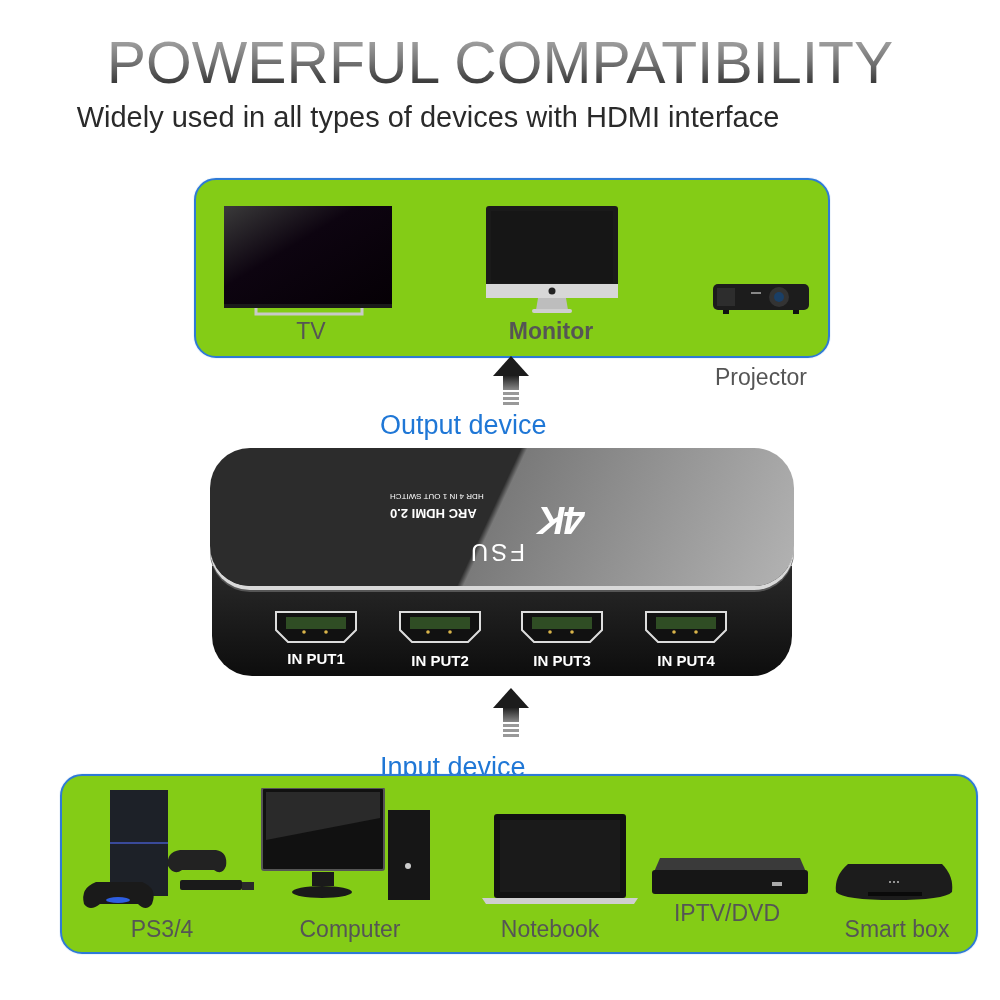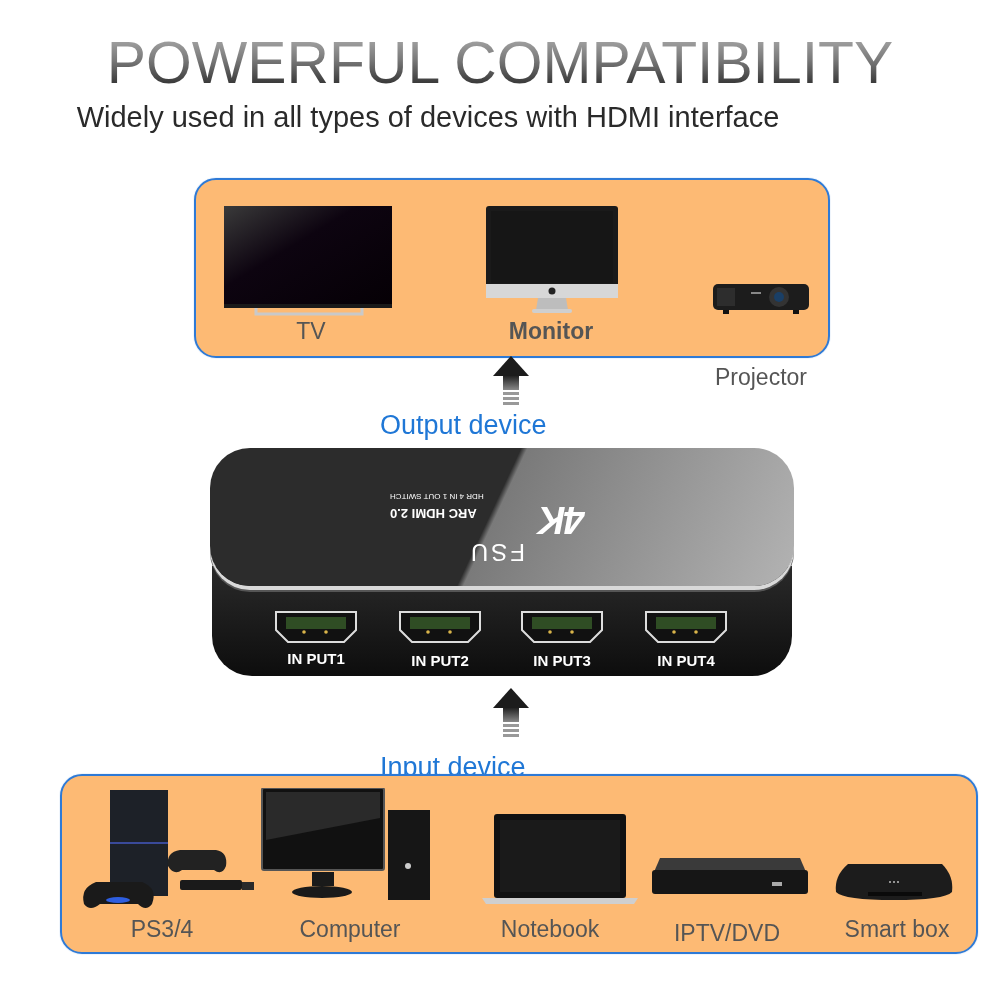--- a/index.html
+++ b/index.html
@@ -6,21 +6,21 @@
   body { width:1000px; height:1000px; background:#ffffff; position:relative; overflow:hidden;
          font-family:"Liberation Sans", sans-serif; }
   .abs { position:absolute; }
 
   .headline { left:0; top:28px; width:1000px; text-align:center; font-size:60px; letter-spacing:0px;
     font-weight:400; line-height:70px;
     background:linear-gradient(to bottom,#b9b9b9 0%,#7a7a7a 45%,#111111 100%);
     -webkit-background-clip:text; background-clip:text; color:transparent; transform:scaleX(0.98); }
   .subhead { left:0; top:101px; width:856px; text-align:center; font-size:29px; color:#2a2a2a; }
 
-  .panel { border:2px solid #2e7ad6; border-radius:22px; background:#fdba74;
+  .panel { border:2px solid #2e7ad6; border-radius:22px; background:#84cc16;
     box-shadow:0 0 0 1px rgba(46,122,214,0.08); }
   .panel.top { left:194px; top:178px; width:632px; height:176px; }
   .panel.bottom { left:52px; top:774px; width:914px; height:176px;margin-left:8px; }
 
   .dev-label { position:absolute; font-size:23px; color:#555; text-align:center; white-space:nowrap; }
 
   .flow-label { color:#1f77d6; font-size:27px; }
 
   .arrow { width:34px; }
   .arrow .head { width:0; height:0; border-left:18px solid transparent; border-right:18px solid transparent;
@@ -199,21 +199,21 @@
   </div>
   <div class="dev-label" style="left:428px;top:140px;width:120px;">Notebook</div>
 
   <div class="abs" style="left:590px;top:82px;">
     <svg width="156" height="38" viewBox="0 0 156 38">
       <path d="M8 0 L148 0 L154 14 L2 14 Z" fill="#3a3a3a"></path>
       <rect x="0" y="12" width="156" height="24" rx="3" fill="#161616"></rect>
       <rect x="120" y="24" width="10" height="4" fill="#aaa"></rect>
     </svg>
   </div>
-  <div class="dev-label" style="left:600px;top:144px;width:130px;">IPTV/DVD</div>
+  <div class="dev-label" style="left:600px;top:124px;width:130px;">IPTV/DVD</div>
 
   <div class="abs" style="left:772px;top:86px;">
     <svg width="122" height="40" viewBox="0 0 122 40">
       <path d="M14 2 L108 2 Q120 14 118 30 Q110 38 60 38 Q10 38 2 30 Q0 14 14 2 Z" fill="#1c1c1c"></path>
       <rect x="34" y="30" width="54" height="4" fill="#0a0a0a"></rect>
       <circle cx="56" cy="20" r="1" fill="#bbb"></circle>
         <circle cx="60" cy="20" r="1" fill="#bbb"></circle>
         <circle cx="64" cy="20" r="1" fill="#bbb"></circle>
     </svg>
   </div>

